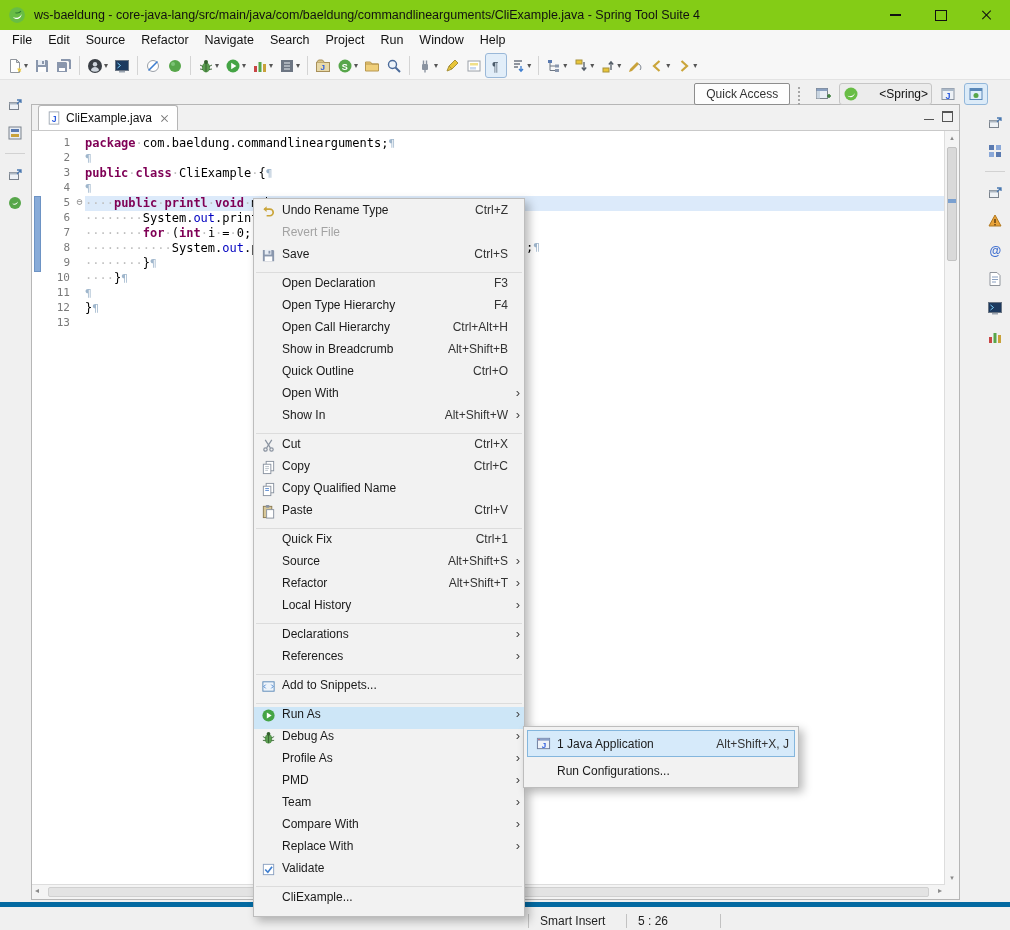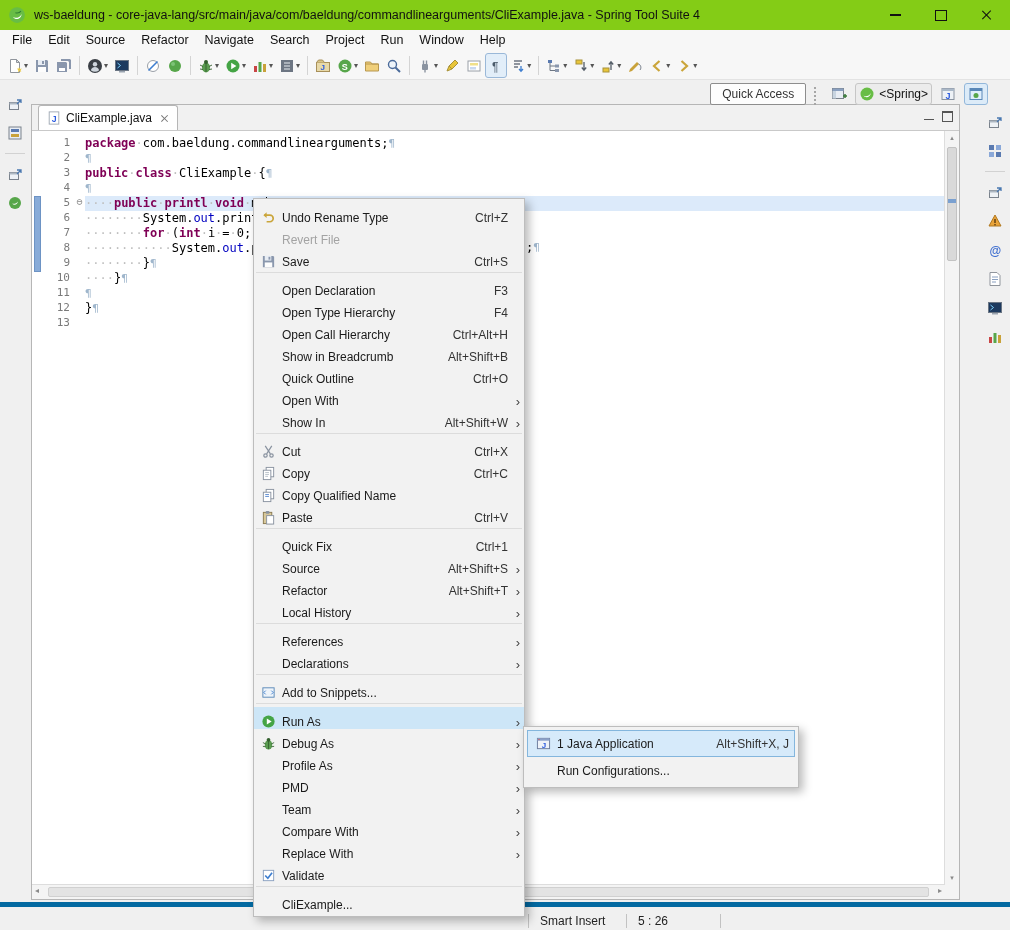--- a/index.html
+++ b/index.html
@@ -25,21 +25,21 @@
   .tbtn{display:flex;align-items:center;height:23px;padding:0 2px;border:1px solid transparent;border-radius:3px}
   .tbtn.pressed{border-color:#9ab8d8;background:#e2eef9}
   .ticon{display:flex}.ticon svg{width:16px;height:16px;display:block}
   .caret{margin-left:1px;color:#555;font-size:8px}
   .caret::after{content:"▾"}
   .tsep{width:1px;height:19px;background:#d4d4d4;margin:0 4px}
   
   #perspbar{position:absolute;top:79px;right:22px;height:26px;display:flex;align-items:flex-end;gap:5px;z-index:5}
   .qa{border:1px solid #8d8d8d;border-radius:2px;padding:3px 11px;font-size:12px;color:#333;background:#fdfdfd}
   .grip{width:3px;height:18px;border-left:2px dotted #a6a6a6;margin:0 3px}
-  .pbtn{display:flex;align-items:center;gap:4px;padding:2px 3px;border:1px solid transparent;border-radius:3px}
+  .pbtn{display:flex;align-items:center;gap:20px;padding:2px 3px;border:1px solid transparent;border-radius:3px}
   .pbtn.pressedp{border-color:#c6c6c6;background:#ececec}
   .pbtn.active{border-color:#93b7da;background:#dcebf8}
   .plabel{font-size:12px;color:#111}
   
   #leftstrip{position:absolute;left:0;top:84px;bottom:28px;width:30px;display:flex;flex-direction:column;align-items:center;padding-top:8px;gap:5px}
   #rightstrip{position:absolute;right:0;top:84px;bottom:28px;width:30px;display:flex;flex-direction:column;align-items:center;padding-top:26px;gap:5px}
   .sbtn{width:22px;height:22px;display:flex;align-items:center;justify-content:center;border:1px solid transparent;border-radius:3px}
   .sbtn svg{width:16px;height:16px}
   .sdiv{width:20px;height:1px;background:#d2d2d2;margin:3px 0}
   
@@ -77,21 +77,21 @@
   .harr{position:absolute;top:1px;font-size:8px;color:#8a8a8a}
   .harr.lt{left:3px}.harr.lt::after{content:"◂"}
   .harr.rt{right:3px}.harr.rt::after{content:"▸"}
   .scorner{position:absolute;right:0;bottom:0;width:14px;height:14px;background:#f4f4f4}
   
   #statusbar{position:absolute;left:0;right:0;top:902px;height:28px;background:#f0f0f0;border-top:5px solid #0369a1;font-size:12px;color:#222}
   .scell{position:absolute;top:0;height:100%;display:flex;align-items:center}
   .sdivv{position:absolute;top:7px;height:14px;width:1px;background:#c2c2c2}
   
   #context-menu{position:absolute;left:253px;top:198px;width:270px;background:#f2f2f2;border:1px solid #bdbdbd;box-shadow:4px 4px 9px rgba(0,0,0,.28);padding:4px 0;z-index:100;font-size:12px;color:#1a1a1a}
-  .cmi{display:flex;align-items:flex-end;height:22px;padding:0 4px}
+  .cmi{display:flex;align-items:flex-start;height:22px;padding:0 4px}
   .micon{width:20px;height:16px;display:flex;align-items:center;justify-content:center;margin-right:4px;flex:0 0 auto}
   .micon svg{width:15px;height:15px}
   .mlabel{white-space:nowrap}
   .msc{margin-left:auto;padding-left:22px;color:#333;white-space:nowrap}
   .marr{flex:0 0 12px;text-align:right;color:#444;font-size:13px;line-height:1}
   .marr.has::after{content:"›"}
   .cmi.sel{background:#cde6f7}
   .cmi.dis .mlabel,.cmi.dis .msc{color:#a3a3a3}
   .msep{height:1px;background:#dcdcdc;margin:3px 2px}
   
@@ -716,27 +716,27 @@
     </div>
     <div class="cmi">
       <span class="micon"></span>
       <span class="mlabel">Local History</span>
       <span class="msc"></span>
       <span class="marr has"></span>
     </div>
     <div class="msep"></div>
     <div class="cmi">
       <span class="micon"></span>
+      <span class="mlabel">Declarations</span>
+      <span class="msc"></span>
+      <span class="marr has"></span>
+    </div>
+    <div class="cmi">
+      <span class="micon"></span>
       <span class="mlabel">References</span>
-      <span class="msc"></span>
-      <span class="marr has"></span>
-    </div>
-    <div class="cmi">
-      <span class="micon"></span>
-      <span class="mlabel">Declarations</span>
       <span class="msc"></span>
       <span class="marr has"></span>
     </div>
     <div class="msep"></div>
     <div class="cmi">
       <span class="micon">
         <svg viewBox="0 0 16 16">
           <rect x="2" y="3" width="12" height="10" fill="#eef4fa" stroke="#5a88b8"></rect>
           <path d="M5 6l-2 2 2 2M11 6l2 2-2 2" stroke="#3f7fd0" fill="none"></path>
         </svg>

